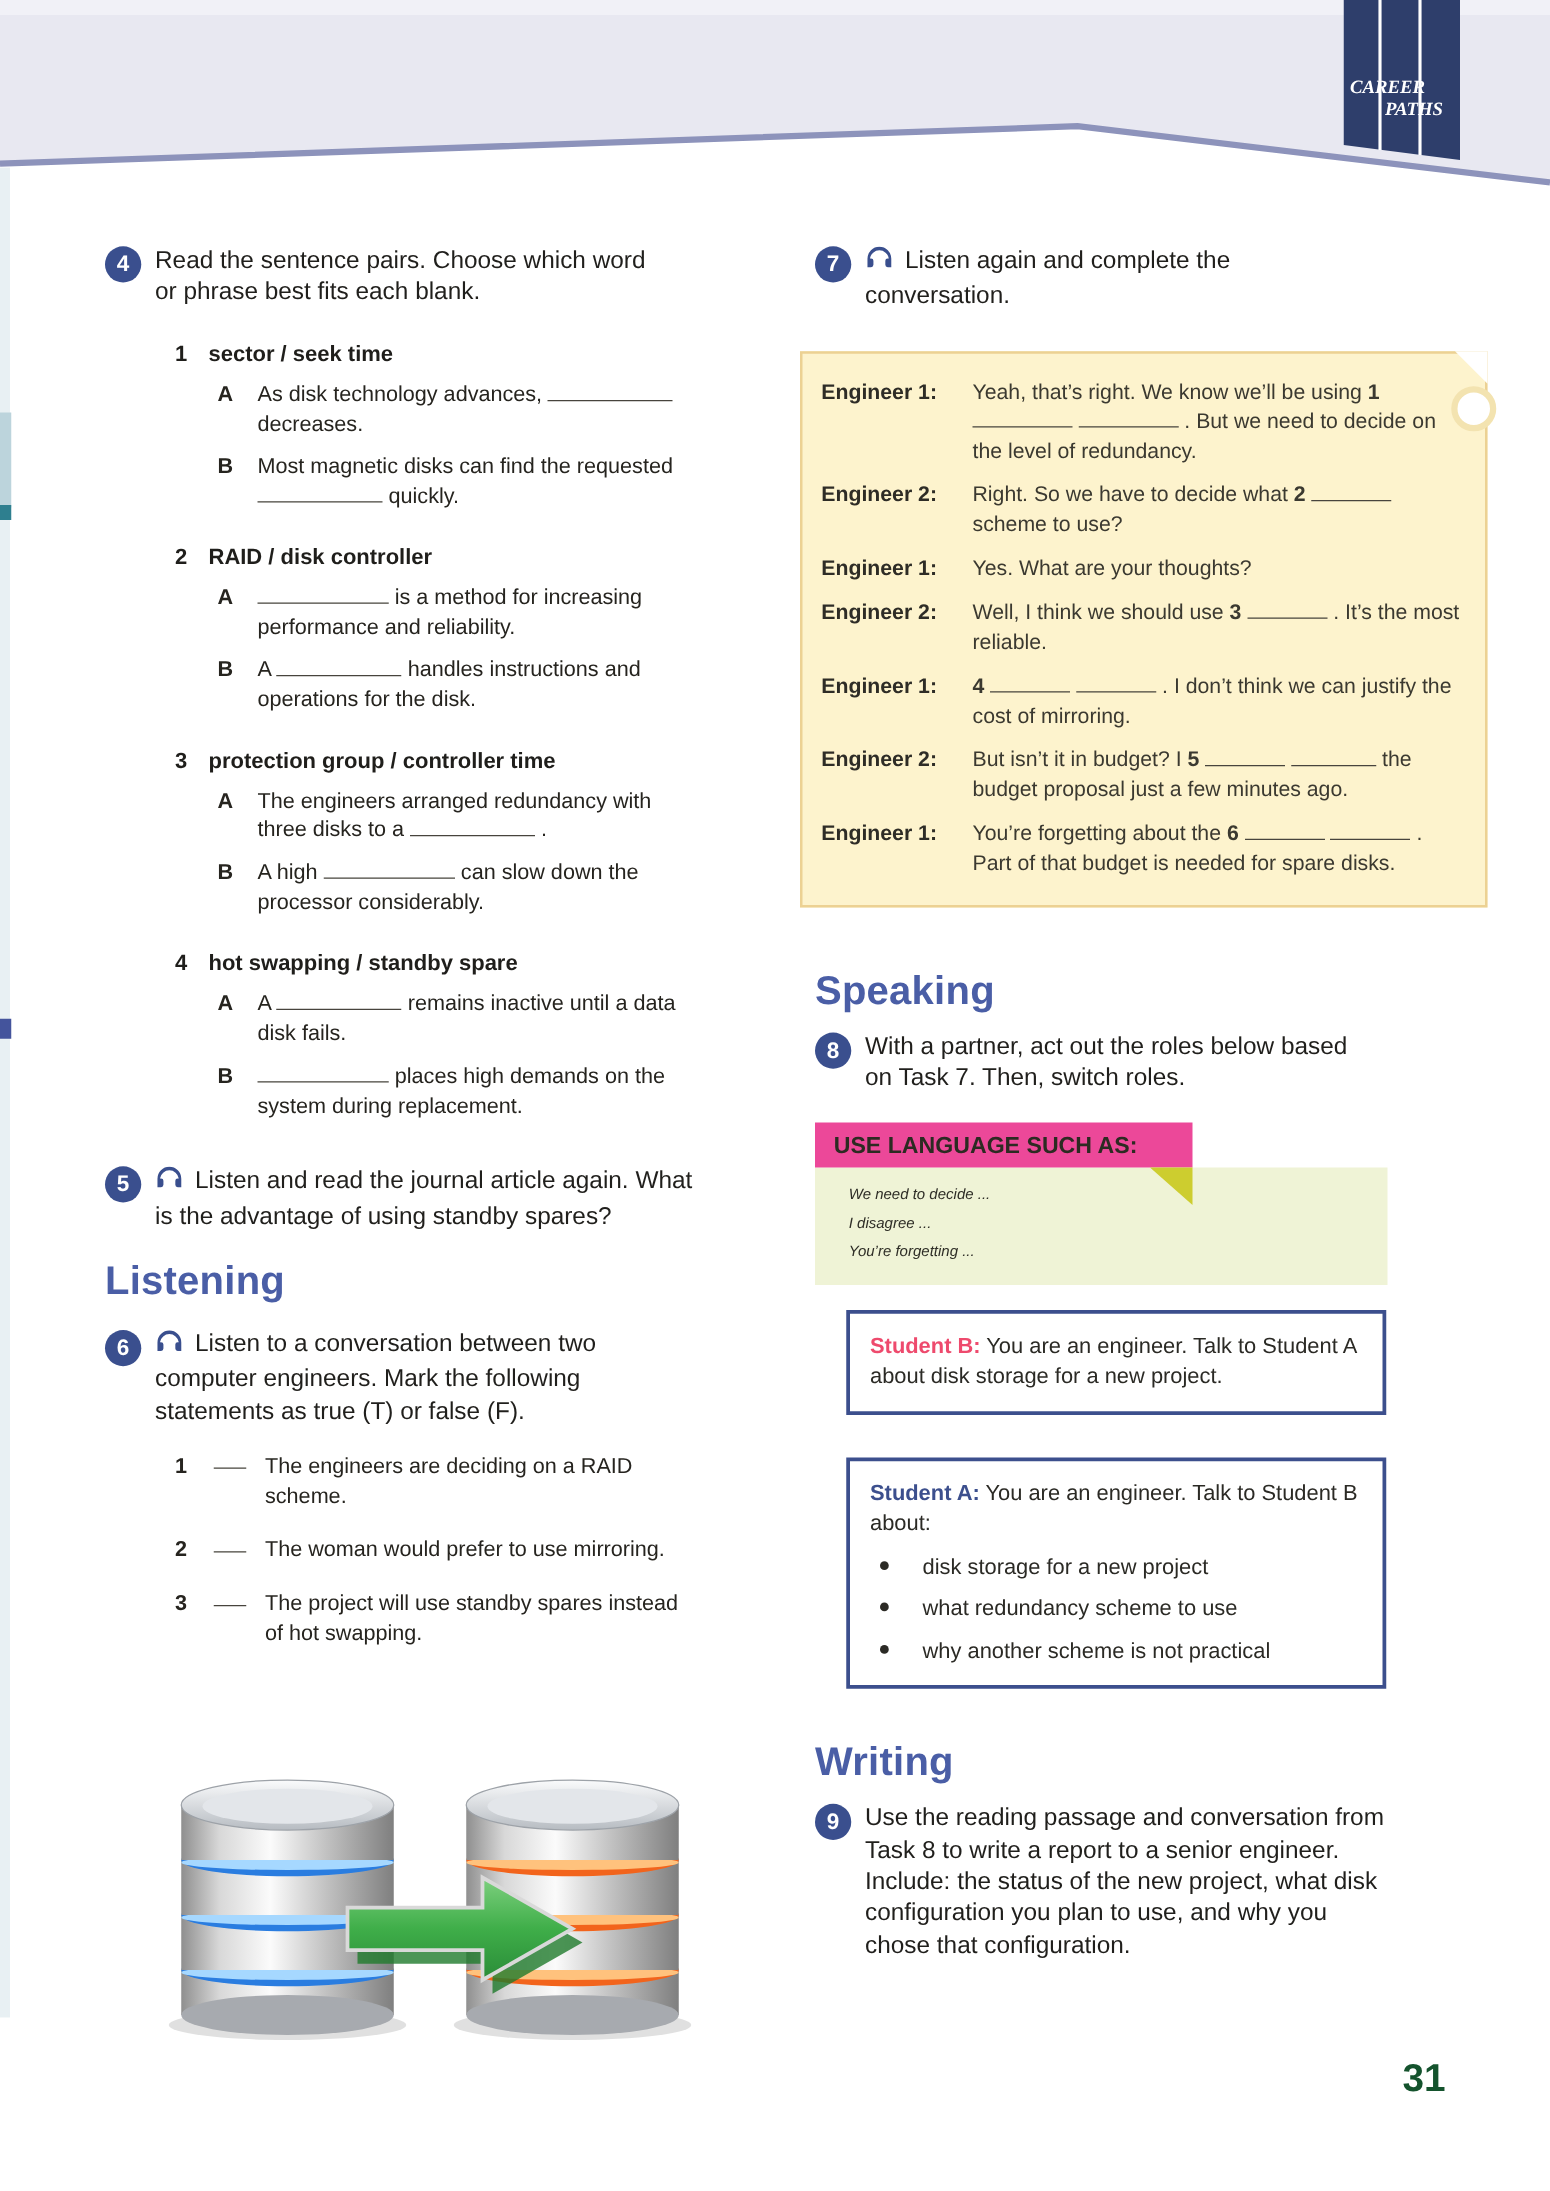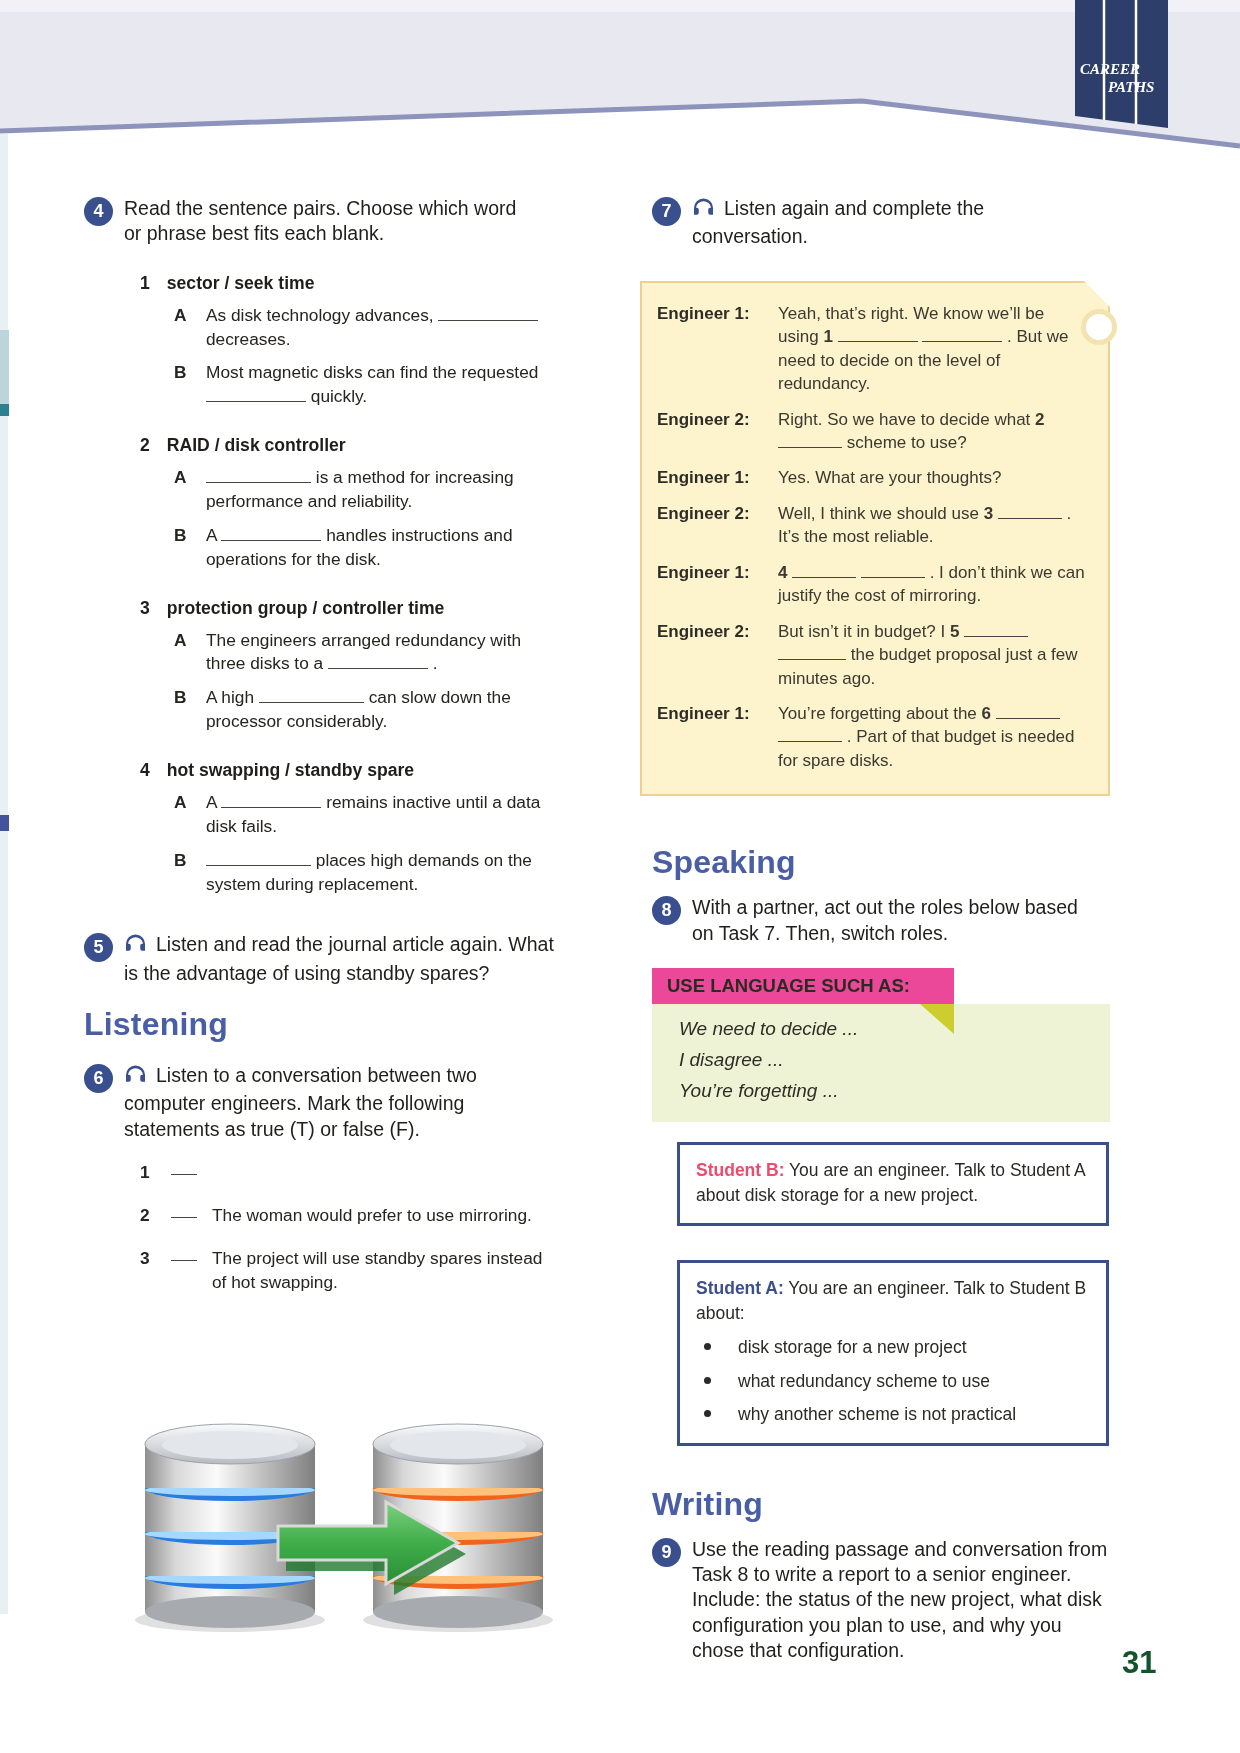--- a/index.html
+++ b/index.html
@@ -27,37 +27,37 @@
   .t4-term{display:flex;gap:17px;font-weight:bold;font-size:17.6px;color:#1f1e1b;}
   .t4-pair{display:flex;gap:15px;margin:10px 0 0 34px;font-size:17.3px;line-height:1.38;}
   .t4-letter{font-weight:bold;width:17px;flex:none;}
   .t4-sentence{width:352px;}
   
   .t6-item{display:flex;margin:19px 0 0 56px;font-size:17.3px;line-height:1.38;}
   .t6-num{font-weight:bold;width:31px;flex:none;}
   .t6-blank{width:26px;height:13px;border-bottom:1.6px solid #47443d;flex:none;margin-right:15px;}
   .t6-text{width:340px;}
   
-  .dlg{position:relative;margin-top:31px;width:470px;box-sizing:border-box;background:#fdf3cd;
+  .dlg{position:relative;margin-top:31px;width:550px;box-sizing:border-box;background:#fdf3cd;
        border:2px solid #ecd193;padding:19px 20px 10px 15px;}
   .dlg-corner{position:absolute;top:-2px;right:-2px;width:0;height:0;
               border-top:26px solid #ffffff;border-left:26px solid transparent;}
   .dlg-hole{position:absolute;top:26px;right:-9px;width:26px;height:26px;border-radius:50%;
             background:#ffffff;border:5px solid #f3e3b0;}
   .dlg-row{display:flex;margin-bottom:12px;font-size:17px;line-height:1.38;color:#3b3930;}
   .dlg-speaker{width:121px;flex:none;font-weight:bold;color:#2e2c26;}
   .dlg-text{flex:1;}
   
   .lang{position:relative;margin:22px 0 0 12px;width:458px;}
   .lang-title{display:inline-block;background:#ec4899;color:#2c2b22;font-weight:bold;
               font-size:18.5px;padding:7px 44px 7px 15px;}
   .lang-tri{position:absolute;left:268px;top:36px;width:0;height:0;
             border-top:30px solid #cdcd2f;border-left:34px solid transparent;}
   .lang-body{background:#eff3d6;padding:14px 20px 20px 27px;font-style:italic;
-             font-size:19px;color:#2e2d26;}
+             font-size:12px;color:#2e2d26;}
   .lang-body .ph{margin-top:9px;}
   .lang-body .ph:first-child{margin-top:0;}
   
   .stud{margin:34px 0 0 37px;width:432px;box-sizing:border-box;border:3px solid #3c4f8d;
         background:#fff;padding:13px 16px 16px;font-size:17.5px;line-height:1.4;color:#2b2a25;}
   .lbl-a{color:#3c4f8d;font-weight:bold;}
   .lbl-b{color:#ee4a6d;font-weight:bold;}
   .bullets{margin-top:10px;}
   .bullet{display:flex;gap:27px;margin:9px 0 0 8px;}
   .dot{width:7px;height:7px;border-radius:50%;background:#2b2a25;margin-top:8px;flex:none;}
@@ -184,20 +184,21 @@
               <path fill="#3a4f8e" d="M12 .5A10 10 0 0 0 2 10.5v7.1h3a2 2 0 0 0 2-2v-3.4a2 2 0 0 0-2-2h-.9a8 8 0 0 1 15.8 0H19a2 2 0 0 0-2 2v3.4a2 2 0 0 0 2 2h3v-7.1A10 10 0 0 0 12 .5z"></path>
             </svg>
         </span><span>Listen to a conversation between two computer engineers. Mark the following statements as true (T) or false (F).</span>
       </div>
     </div>
 
     <div>
       <div class="t6-item">
         <div class="t6-num">1</div>
         <div class="t6-blank"></div>
+        <div class="t6-text">The engineers are deciding on a RAID scheme.</div>
       </div>
       <div class="t6-item">
         <div class="t6-num">2</div>
         <div class="t6-blank"></div>
         <div class="t6-text">The woman would prefer to use mirroring.</div>
       </div>
       <div class="t6-item">
         <div class="t6-num">3</div>
         <div class="t6-blank"></div>
         <div class="t6-text">The project will use standby spares instead of hot swapping.</div>

